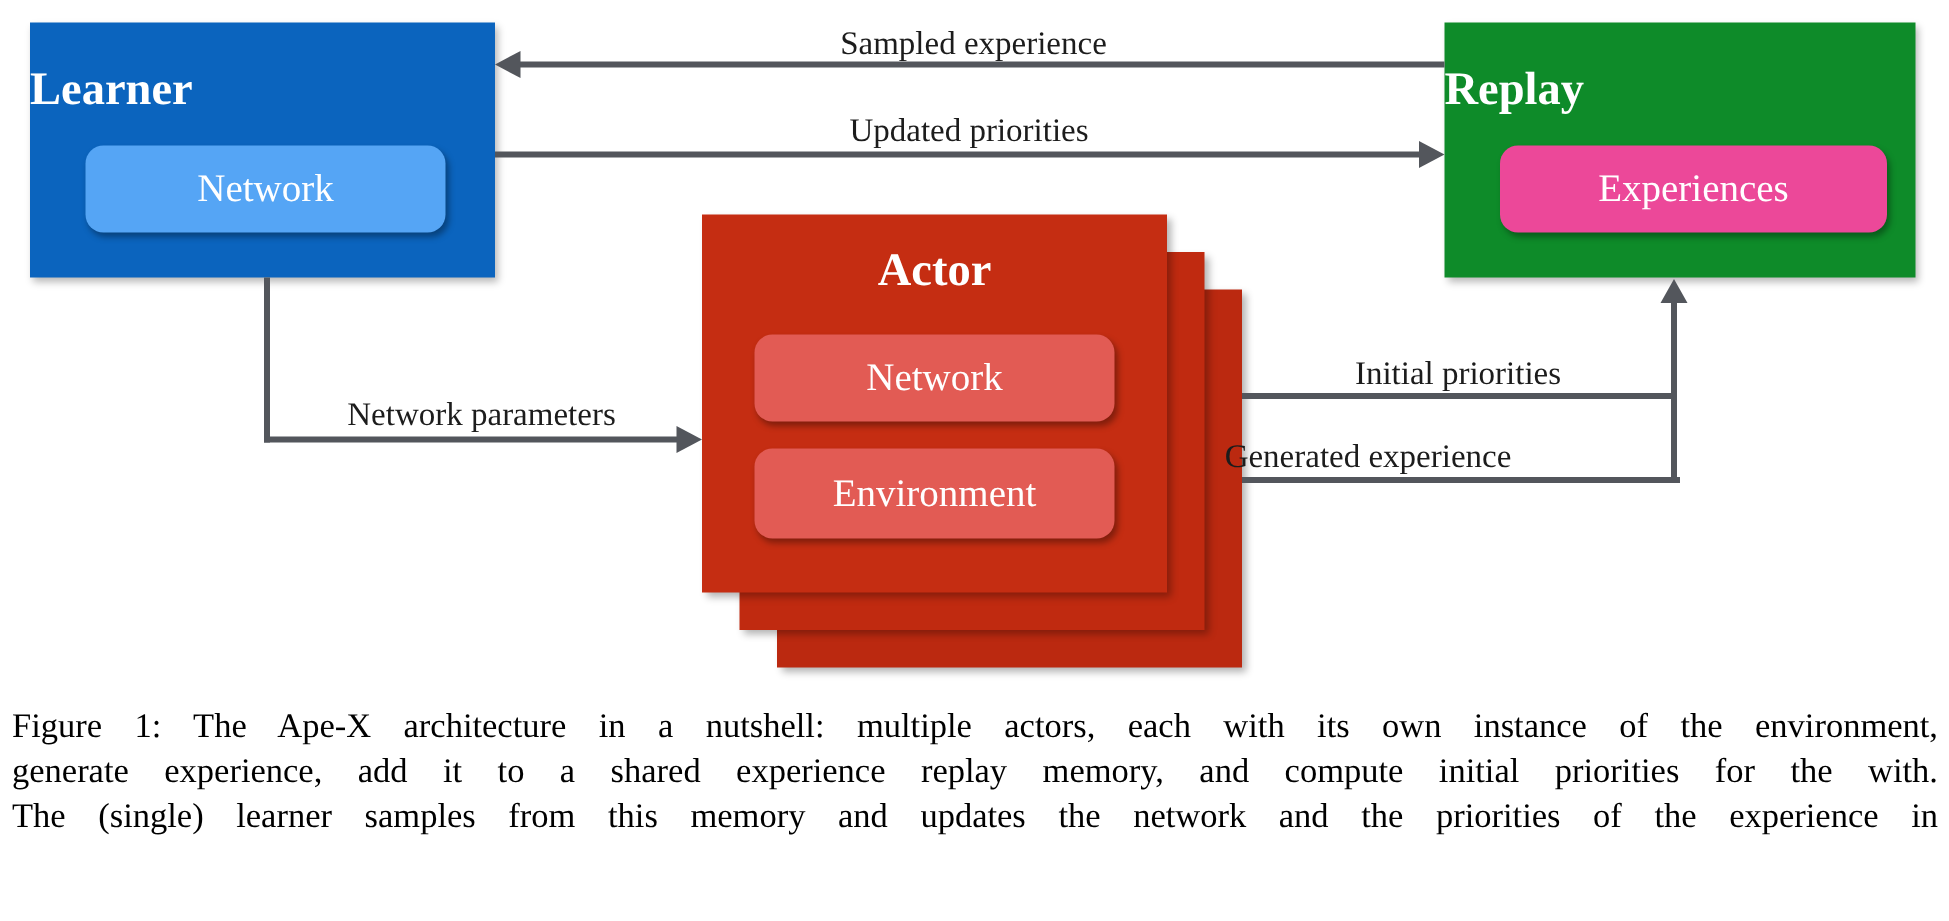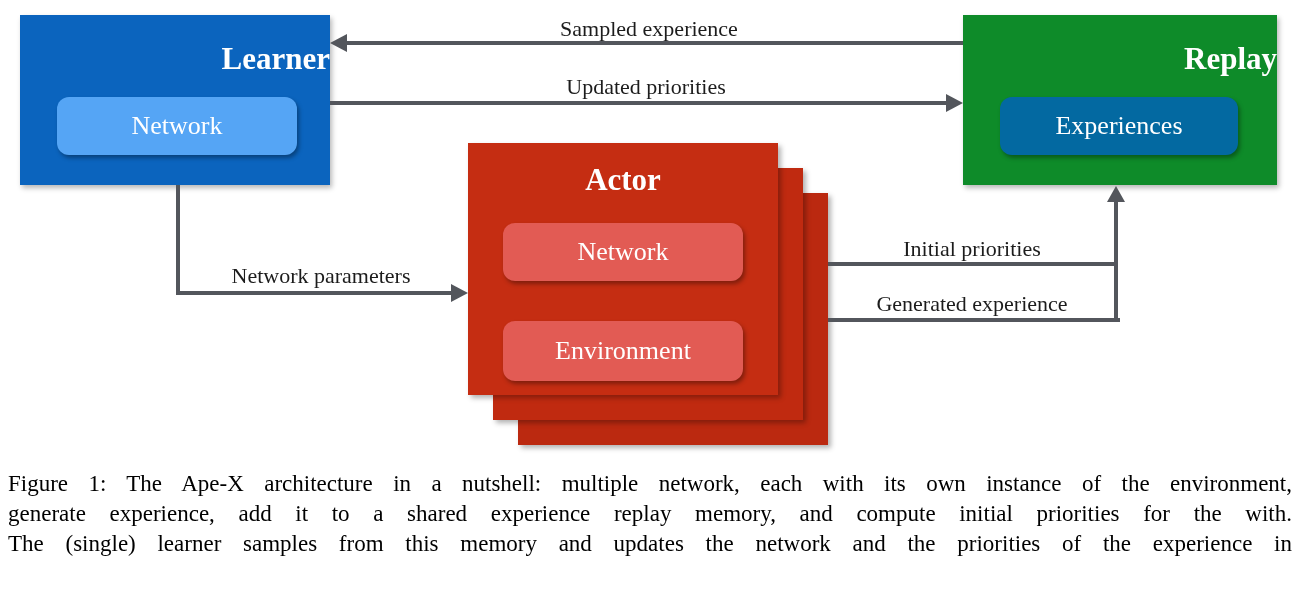--- a/index.html
+++ b/index.html
@@ -1,38 +1,38 @@
 <!DOCTYPE html>
 <html><head>
 <meta charset="utf-8">
 <style>
   html,body{margin:0;padding:0;background:#ffffff;}
   #figure{position:relative;width:1299px;height:614px;background:#ffffff;overflow:hidden;
           font-family:"Liberation Serif", serif;}
 
   
   .bigbox{position:absolute;box-shadow:2px 3px 5px rgba(0,0,0,0.28);}
-  .bigbox .title{text-align:right;color:#ffffff;font-weight:bold;font-size:31px;line-height:34px;margin-top:27px;}
+  .bigbox .title{text-align:left;color:#ffffff;font-weight:bold;font-size:31px;line-height:34px;margin-top:27px;}
   .innerbox{position:absolute;box-shadow:2px 3px 4px rgba(0,0,0,0.35);
             text-align:center;color:#ffffff;font-size:26px;border-radius:12px;}
 
   #learner{left:20px;top:15px;width:310px;height:170px;background:#0B64BE;}
   #learner .innerbox{left:37px;top:82px;width:240px;height:58px;line-height:58px;background:#55A5F5;}
 
   #replay{left:963px;top:15px;width:314px;height:170px;background:#0E8B29;}
-  #replay .innerbox{left:37px;top:82px;width:238px;height:58px;line-height:58px;background:#0369a1;}
+  #replay .innerbox{left:37px;top:82px;width:258px;height:58px;line-height:58px;background:#ec4899;}
 
   .actorcard{position:absolute;width:310px;height:252px;box-shadow:3px 3px 5px rgba(0,0,0,0.3);}
   #actor-back{left:518px;top:193px;background:#BB2910;}
   #actor-mid{left:493px;top:168px;background:#C02A10;}
   #actor-front{left:468px;top:143px;background:#C52D12;}
   #actor-front .title{text-align:center;color:#ffffff;font-weight:bold;font-size:31px;line-height:34px;margin-top:20px;}
   #actor-front .innerbox{background:#E25B54;}
   #actor-net{left:35px;top:80px;width:240px;height:58px;line-height:58px;}
-  #actor-env{left:35px;top:178px;width:240px;height:60px;line-height:60px;}
+  #actor-env{left:35px;top:156px;width:240px;height:60px;line-height:60px;}
 
   
   .hline{position:absolute;height:4px;background:#53565C;}
   .vline{position:absolute;width:4px;background:#53565C;}
   .ah{position:absolute;width:0;height:0;}
   .ah-left {border-top:9px solid transparent;border-bottom:9px solid transparent;border-right:17px solid #53565C;}
   .ah-right{border-top:9px solid transparent;border-bottom:9px solid transparent;border-left:17px solid #53565C;}
   .ah-up   {border-left:9px solid transparent;border-right:9px solid transparent;border-bottom:16px solid #53565C;}
 
   .arrowlabel{position:absolute;font-size:22px;color:#1c1c1c;white-space:nowrap;transform:translateX(-50%);}
@@ -82,26 +82,26 @@
     <div class="ah ah-right" style="left:451px;top:284px;"></div>
     <div class="arrowlabel" style="left:321px;top:263px;">Network parameters</div>
   </div>
 
   <div>
     <div class="hline" style="left:828px;top:262px;width:290px;"></div>
     <div class="arrowlabel" style="left:972px;top:236px;">Initial priorities</div>
   </div>
   <div>
     <div class="hline" style="left:828px;top:318px;width:292px;"></div>
-    <div class="arrowlabel" style="left:972px;top:291px;">Generated experience</div>
+    <div class="arrowlabel" style="left:912px;top:291px;">Generated experience</div>
   </div>
   <div>
     <div class="vline" style="left:1114px;top:199px;height:123px;"></div>
     <div class="ah ah-up" style="left:1107px;top:186px;"></div>
   </div>
 
   <div id="caption">
-    <div class="cap-line">Figure 1:  The Ape-X architecture in a nutshell: multiple network, each with its own instance of the environment,</div>
+    <div class="cap-line">Figure 1:  The Ape-X architecture in a nutshell: multiple actors, each with its own instance of the environment,</div>
     <div class="cap-line">generate experience, add it to a shared experience replay memory, and compute initial priorities for the with.</div>
     <div class="cap-line">The (single) learner samples from this memory and updates the network and the priorities of the experience in</div>
   </div>
 
 </div>
 
 </body></html>

